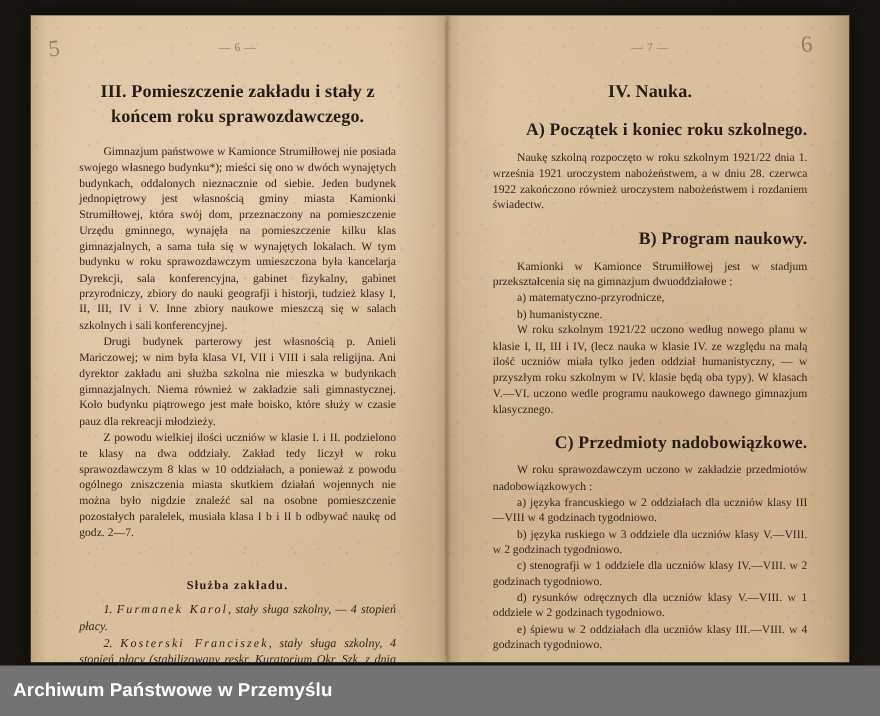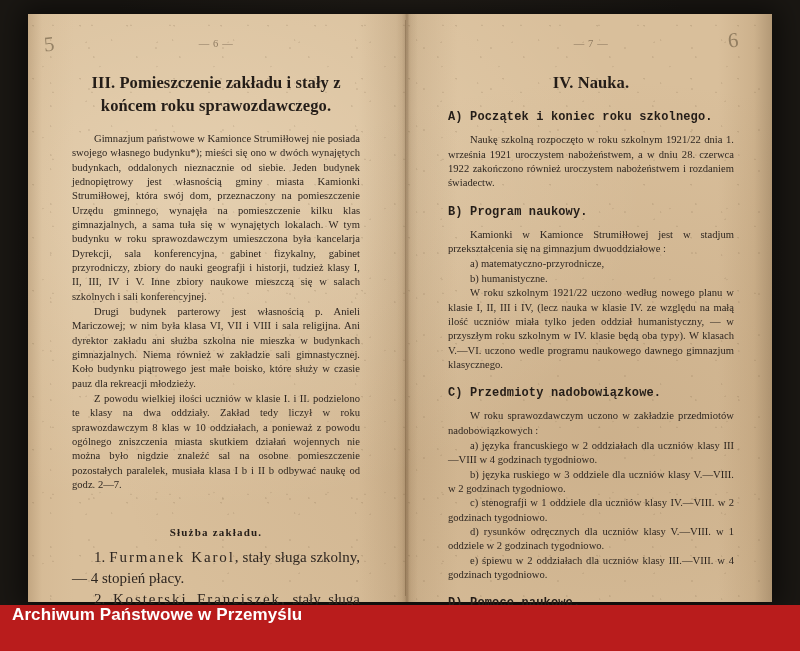--- a/index.html
+++ b/index.html
@@ -162,27 +162,26 @@
     font-weight: bold;
     text-align: center;
     line-height: 1.42;
     margin: 0 0 14px 0;
     letter-spacing: .1px;
     color: #241d18;
   }
   h1.sec-title.center-ii { margin-bottom: 16px; }
 
   h2.sub-title {
-    font-size: 12px;
+    font-size: 16px;
     font-weight: bold;
-    text-align: left;
+    text-align: right;
     margin: 14px 0 9px 0;
     letter-spacing: .15px;
     color: #241d18;
-    font-family: Liberation Mono, monospace;
   }
   h2.sub-title.tight { margin-top: 12px; }
 
   h3.svc-title {
     font-size: 11px;
     font-weight: bold;
     text-align: center;
     letter-spacing: 1.2px;
     margin: 34px 0 9px 0;
     color: #241d18;
@@ -201,26 +200,27 @@
   p.body.noind { text-indent: 0; }
   p.item {
     font-size: 10.6px;
     line-height: 1.355;
     text-align: justify;
     margin: 0;
     text-indent: 22px;
     color: #2e2620;
   }
   p.sp-name {
-    font-size: 15px;
+    font-size: 11px;
     line-height: 1.37;
     text-align: justify;
     margin: 0;
     text-indent: 22px;
     color: #2e2620;
+    font-style: italic;
   }
   .spaced { letter-spacing: 1.9px; }
   .spaced-lt { letter-spacing: 1.1px; }
 
   .fn-rule {
     width: 58px;
     height: 1px;
     background: #6b5a44;
     opacity: .75;
     margin: 14px 0 5px 14px;
@@ -243,24 +243,24 @@
     margin: 9px auto 0 auto;
   }
 
   
   .watermark {
     position: absolute;
     left: 0;
     bottom: 0;
     width: 800px;
     height: 46px;
-    background: #b91c1c;
+    background: #737373;
     z-index: 20;
     display: flex;
-    align-items: flex-start;
+    align-items: center;
   }
   .watermark-text {
     color: #fff;
     font-family: "Liberation Sans", sans-serif;
     font-size: 17px;
     font-weight: bold;
     padding-left: 12px;
     letter-spacing: .1px;
   }
 </style>

